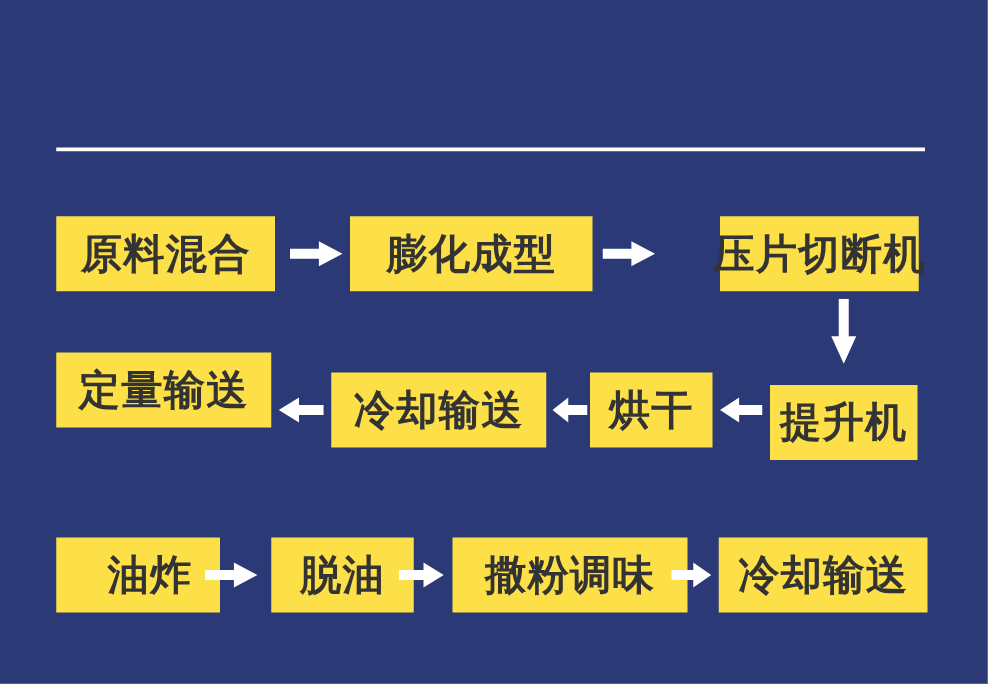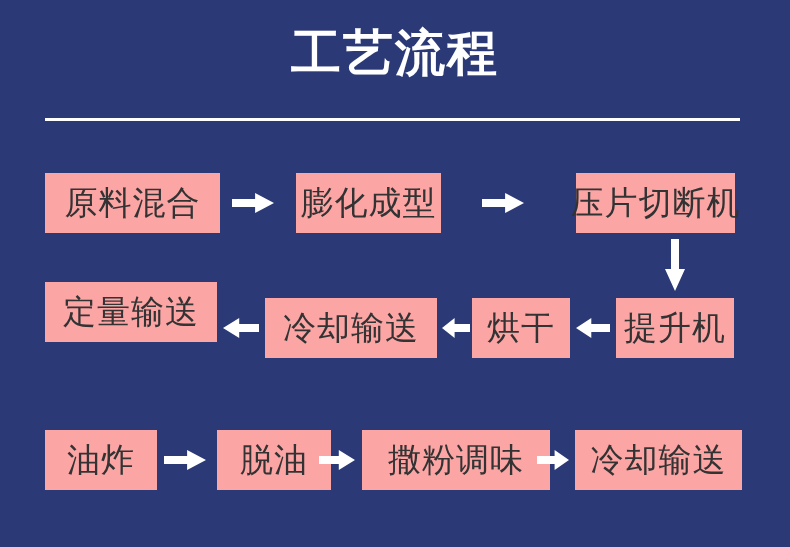--- a/index.html
+++ b/index.html
@@ -30,69 +30,68 @@
     position: absolute;
     left: 45px;
     top: 118px;
     width: 695px;
     height: 3px;
     background: #ffffff;
   }
   .step {
     position: absolute;
     height: 60px;
-    background: #fca5a5;
+    background: #fde047;
     color: #333333;
     display: flex;
     align-items: center;
     justify-content: center;
     font-size: 33px;
-    font-weight: 400;
+    font-weight: 700;
     letter-spacing: 1px;
     white-space: nowrap;
   }
   .arrow {
     position: absolute;
     display: block;
   }
   .arrow svg { display: block; width: 100%; height: 100%; }
   .arrow path { fill: #ffffff; }
 
   
   .b11 { top: 173px; left: 45px;  width: 175px; }
-  .b12 { top: 173px; left: 296px; width: 145px; }
+  .b12 { top: 173px; left: 280px; width: 194px; }
   .b13 { top: 173px; left: 543px; width: 159px; margin-left: 33px; }
   .a11 { top: 192px; left: 232px; width: 42px; height: 22px; }
   .a12 { top: 192px; left: 482px; width: 42px; height: 22px; }
   .adown { top: 239px; left: 664px; width: 22px; height: 52px; }
 
   
   .b21 { top: 282px; left: 45px;  width: 172px; }
   .b22 { top: 298px; left: 265px; width: 172px; }
   .b23 { top: 298px; left: 472px; width: 98px; }
-  .b24 { top: 298px; left: 616px; width: 118px; }
+  .b24 { top: 308px; left: 616px; width: 118px; }
   .a21 { top: 317px; left: 223px; width: 36px; height: 22px; }
   .a22 { top: 317px; left: 442px; width: 28px; height: 22px; }
   .a23 { top: 317px; left: 576px; width: 34px; height: 22px; }
 
   
-  .b31 { top: 430px; left: 45px;  width: 112px; }
+  .b31 { top: 430px; left: 45px;  width: 112px; padding-left: 19px; }
   .b32 { top: 430px; left: 217px; width: 114px; }
   .b33 { top: 430px; left: 362px; width: 188px; }
   .b34 { top: 430px; left: 575px; width: 167px; }
   .a31 { top: 449px; left: 164px; width: 42px; height: 22px; }
   .a32 { top: 449px; left: 319px; width: 36px; height: 22px; }
   .a33 { top: 449px; left: 537px; width: 32px; height: 22px; }
 </style>
 </head>
 <body>
 
 <div class="canvas">
 
-  <div class="title">工艺流程</div>
   <div class="divider"></div>
 
   <div class="step b11">原料混合</div>
   <span class="arrow a11">
     <svg viewBox="0 0 40 22" preserveAspectRatio="none">
         <path d="M0 7 H22 V1 L40 11 L22 21 V15 H0 Z"></path>
       </svg>
   </span>
   <div class="step b12">膨化成型</div>
   <span class="arrow a12">

